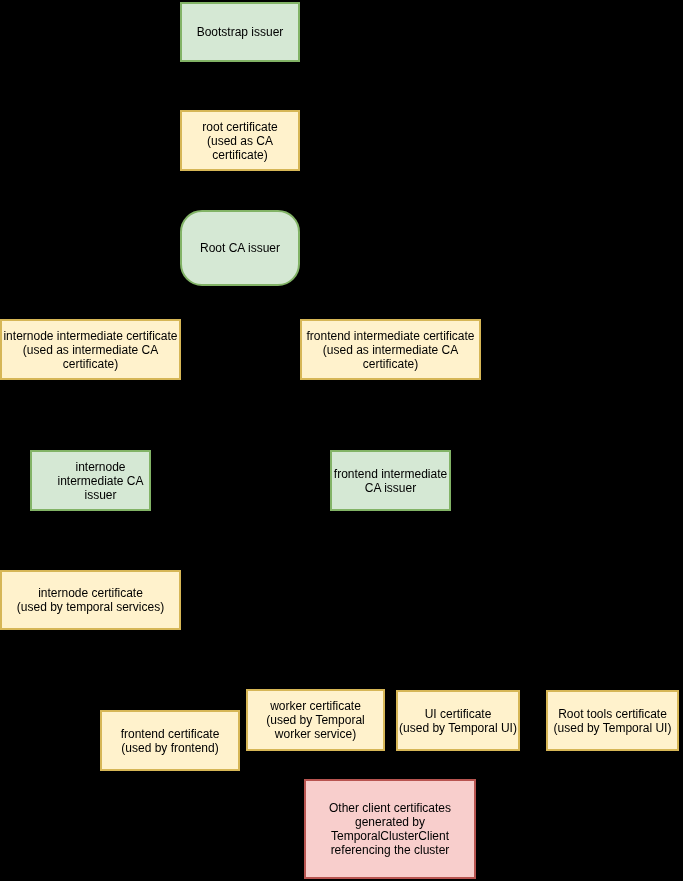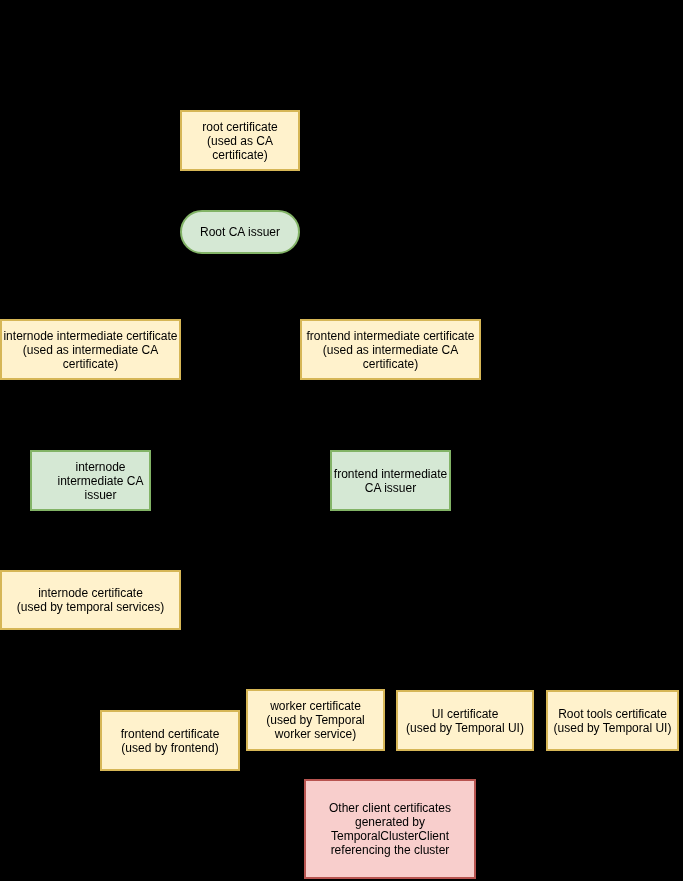--- a/index.html
+++ b/index.html
@@ -24,36 +24,37 @@
     color: #000000;
     border: 2px solid transparent;
   }
   .node.issuer      { background: #d5e8d4; border-color: #82b366; }
   .node.certificate { background: #fff2cc; border-color: #d6b656; }
   .node.client      { background: #f8cecc; border-color: #b85450; }
 
   
   #n-bootstrap-issuer                    { left: 180px; top: 2px;   width: 120px; height: 60px; }
   #n-root-certificate                    { left: 180px; top: 110px; width: 120px; height: 61px; }
-  #n-root-ca-issuer                      { left: 180px; top: 210px; width: 120px; height: 44px; border-radius: 22px; }
+  #n-root-ca-issuer                      { left: 180px; top: 210px; width: 120px; height: 76px; border-radius: 22px; }
   #n-internode-intermediate-certificate  { left: 0px;   top: 319px; width: 181px; height: 61px; }
   #n-frontend-intermediate-certificate   { left: 300px; top: 319px; width: 181px; height: 61px; }
   #n-internode-intermediate-ca-issuer    { left: 30px;  top: 450px; width: 121px; height: 61px; padding-left: 20px; }
   #n-frontend-intermediate-ca-issuer     { left: 330px; top: 450px; width: 121px; height: 61px; }
   #n-internode-certificate               { left: 0px;   top: 570px; width: 181px; height: 60px; }
   #n-frontend-certificate                { left: 100px; top: 690px; width: 140px; height: 61px; margin-top: 20px; }
   #n-worker-certificate                  { left: 246px; top: 689px; width: 139px; height: 62px; }
-  #n-ui-certificate                      { left: 396px; top: 690px; width: 138px; height: 61px; }
+  #n-ui-certificate                      { left: 396px; top: 690px; width: 124px; height: 61px; }
   #n-admin-tools-certificate             { left: 546px; top: 690px; width: 133px; height: 61px; }
   #n-other-client-certificates           { left: 304px; top: 779px; width: 172px; height: 100px; }
 </style>
 </head>
 <body>
 
 <div id="canvas">
+  <div id="n-bootstrap-issuer" class="node issuer">Bootstrap issuer</div>
 
   <div id="n-root-certificate" class="node certificate">root certificate
 (used as CA
 certificate)</div>
 
   <div id="n-root-ca-issuer" class="node issuer">Root CA issuer</div>
 
   <div id="n-internode-intermediate-certificate" class="node certificate">internode intermediate certificate
 (used as intermediate CA
 certificate)</div>

